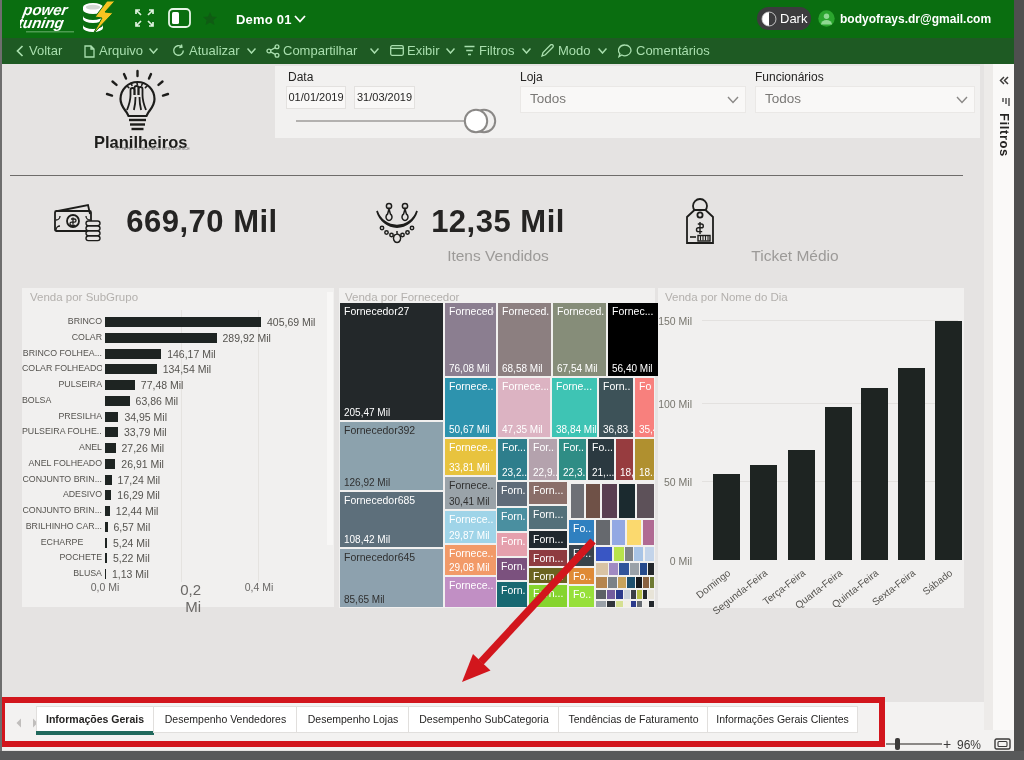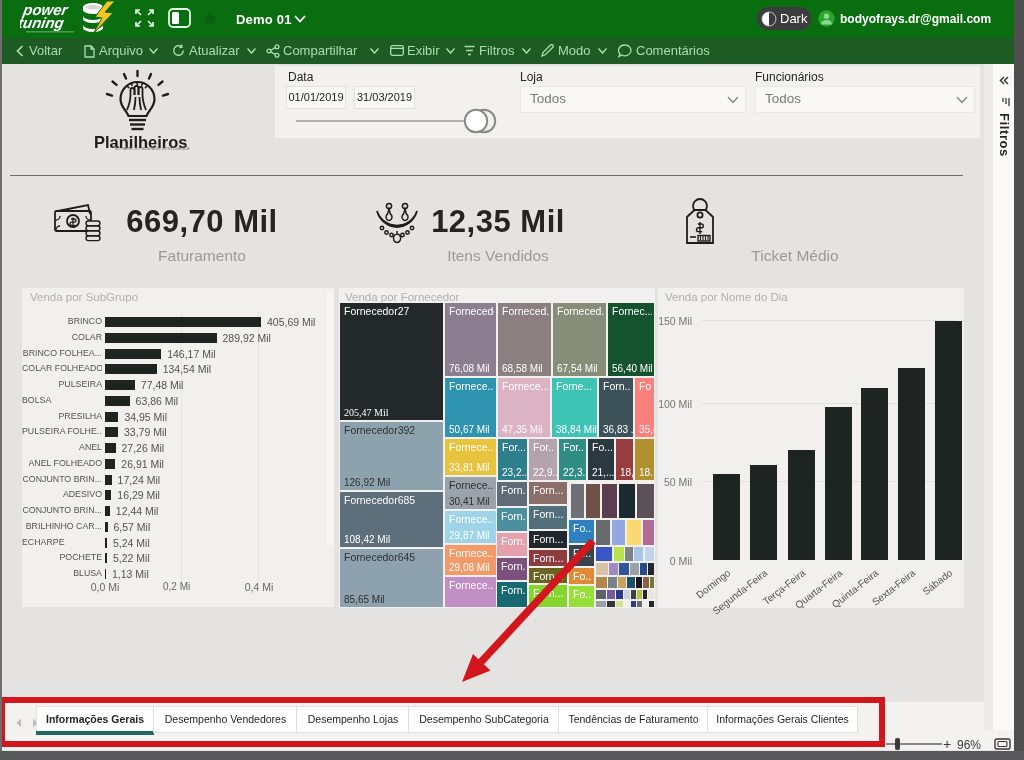--- a/index.html
+++ b/index.html
@@ -219,21 +219,20 @@
       <path d="M8 15 a4 4 0 0 1 -4 4 M34 15 a4 4 0 0 0 4 4 M8 25 a4 4 0 0 0 -4 4 M34 25 a4 4 0 0 1 4 4" stroke-width="1.3"></path>
     </g>
     <g stroke="#1d1d1b" stroke-width="1.4" fill="#e5e3e2">
       <rect x="34" y="20" width="14" height="4.6" rx="2.3"></rect>
       <rect x="34" y="25" width="14" height="4.6" rx="2.3"></rect>
       <rect x="34" y="30" width="14" height="4.6" rx="2.3"></rect>
       <rect x="34" y="35" width="14" height="4.6" rx="2.3"></rect>
     </g>
   </svg>
   <div class="abs" style="left:84px;top:25px;width:192px;text-align:center;font-size:31px;font-weight:bold;color:#252423;letter-spacing:0.5px;">669,70 Mil</div>
-  <div class="abs" style="left:84px;top:68px;width:192px;text-align:center;font-size:15.5px;color:#9c9a98;">Faturamento</div>
 
   <svg class="abs" style="left:350px;top:22px;" width="50" height="48" viewBox="0 0 50 48">
     <g stroke="#1d1d1b" stroke-width="1.8" fill="none">
       <path d="M5 10 a21 21 0 0 0 40 0 a21 23 0 0 1 -40 0 Z"></path>
     </g>
     <g stroke="#1d1d1b" stroke-width="1.5" fill="none">
       <circle cx="17" cy="5" r="2.6"></circle>
         <path d="M17 8 l-1.4 5 a3 3.4 0 1 0 2.8 0 Z"></path>
       <circle cx="33" cy="5" r="2.6"></circle>
         <path d="M33 8 l-1.4 5 a3 3.4 0 1 0 2.8 0 Z"></path>
@@ -303,41 +302,41 @@
       <div class="abs" style="left:95.6px;top:185.5px;font-size:10.5px;color:#55534f;white-space:nowrap;">17,24 Mil</div>
       <div class="abs" style="left:0;top:201.25px;width:80px;text-align:right;font-size:8.8px;color:#55534f;white-space:nowrap;overflow:hidden;">ADESIVO</div>
       <div class="abs" style="left:83px;top:202.25px;width:6.3px;height:10px;background:#1e2422;"></div>
       <div class="abs" style="left:95.3px;top:201.25px;font-size:10.5px;color:#55534f;white-space:nowrap;">16,29 Mil</div>
       <div class="abs" style="left:0;top:217px;width:80px;text-align:right;font-size:8.8px;color:#55534f;white-space:nowrap;overflow:hidden;">CONJUNTO BRIN...</div>
       <div class="abs" style="left:83px;top:218px;width:4.8px;height:10px;background:#1e2422;"></div>
       <div class="abs" style="left:93.8px;top:217px;font-size:10.5px;color:#55534f;white-space:nowrap;">12,44 Mil</div>
       <div class="abs" style="left:0;top:232.75px;width:80px;text-align:right;font-size:8.8px;color:#55534f;white-space:nowrap;overflow:hidden;">BRILHINHO CAR...</div>
       <div class="abs" style="left:83px;top:233.75px;width:2.5px;height:10px;background:#1e2422;"></div>
       <div class="abs" style="left:91.5px;top:232.75px;font-size:10.5px;color:#55534f;white-space:nowrap;">6,57 Mil</div>
-      <div class="abs" style="left:0;top:248.5px;width:80px;text-align:left;font-size:8.8px;color:#55534f;white-space:nowrap;overflow:hidden;">ECHARPE</div>
+      <div class="abs" style="left:0;top:248.5px;width:80px;text-align:center;font-size:8.8px;color:#55534f;white-space:nowrap;overflow:hidden;">ECHARPE</div>
       <div class="abs" style="left:83px;top:249.5px;width:2px;height:10px;background:#1e2422;"></div>
       <div class="abs" style="left:91px;top:248.5px;font-size:10.5px;color:#55534f;white-space:nowrap;">5,24 Mil</div>
       <div class="abs" style="left:0;top:264.25px;width:80px;text-align:right;font-size:8.8px;color:#55534f;white-space:nowrap;overflow:hidden;">POCHETE</div>
       <div class="abs" style="left:83px;top:265.25px;width:2px;height:10px;background:#1e2422;"></div>
       <div class="abs" style="left:91px;top:264.25px;font-size:10.5px;color:#55534f;white-space:nowrap;">5,22 Mil</div>
       <div class="abs" style="left:0;top:280px;width:80px;text-align:right;font-size:8.8px;color:#55534f;white-space:nowrap;overflow:hidden;">BLUSA</div>
       <div class="abs" style="left:83px;top:281px;width:1px;height:10px;background:#1e2422;"></div>
       <div class="abs" style="left:90px;top:280px;font-size:10.5px;color:#55534f;white-space:nowrap;">1,13 Mil</div>
     </div>
   <div class="abs" style="left:64px;top:293px;width:38px;text-align:center;font-size:10.5px;color:#6a6866;">0,0 Mi</div>
-  <div class="abs" style="left:141px;top:293px;width:38px;text-align:left;font-size:10px;color:#6a6866;">0,2 Mi</div>
+  <div class="abs" style="left:141px;top:293px;width:38px;text-align:right;font-size:15px;color:#6a6866;">0,2 Mi</div>
   <div class="abs" style="left:218px;top:293px;width:38px;text-align:center;font-size:10.5px;color:#6a6866;">0,4 Mi</div>
   <div class="abs" style="left:305px;top:4px;width:6px;height:253px;background:#f8f7f6;"></div>
 </div>
 <div class="abs" id="panel2" style="left:339px;top:288px;width:316px;height:320px;background:#f1f0ef;">
   <div class="abs" style="left:6px;top:3px;font-size:11.5px;color:#b3b0ad;">Venda por Fornecedor</div>
   <div id="treemap">
       <div class="abs" style="left:1px;top:15px;width:103px;height:117px;background:#23282a;overflow:hidden;">
         <div style="position:absolute;left:4px;top:2px;right:2px;font-size:10.5px;color:#ffffff;white-space:nowrap;overflow:hidden;">Fornecedor27</div>
-        <div style="position:absolute;left:4px;bottom:2px;font-size:10px;color:#ffffff;white-space:nowrap;font-family:Liberation Serif, serif;">205,47 Mil</div>
+        <div style="position:absolute;left:4px;bottom:2px;font-size:10px;color:#ffffff;white-space:nowrap;">205,47 Mil</div>
       </div>
       <div class="abs" style="left:1px;top:134px;width:103px;height:68px;background:#8ca2ad;overflow:hidden;">
         <div style="position:absolute;left:4px;top:2px;right:2px;font-size:10.5px;color:#303030;white-space:nowrap;overflow:hidden;">Fornecedor392</div>
         <div style="position:absolute;left:4px;bottom:2px;font-size:10px;color:#303030;white-space:nowrap;">126,92 Mil</div>
       </div>
       <div class="abs" style="left:1px;top:204px;width:103px;height:55px;background:#5d6f7b;overflow:hidden;">
         <div style="position:absolute;left:4px;top:2px;right:2px;font-size:10.5px;color:#ffffff;white-space:nowrap;overflow:hidden;">Fornecedor685</div>
         <div style="position:absolute;left:4px;bottom:2px;font-size:10px;color:#ffffff;white-space:nowrap;">108,42 Mil</div>
       </div>
       <div class="abs" style="left:1px;top:261px;width:103px;height:58px;background:#8da1ae;overflow:hidden;">
@@ -349,21 +348,21 @@
         <div style="position:absolute;left:4px;bottom:2px;font-size:10px;color:#ffffff;white-space:nowrap;">76,08 Mil</div>
       </div>
       <div class="abs" style="left:159px;top:15px;width:53px;height:73px;background:#8c7f80;overflow:hidden;">
         <div style="position:absolute;left:4px;top:2px;right:2px;font-size:10.5px;color:#ffffff;white-space:nowrap;overflow:hidden;">Forneced...</div>
         <div style="position:absolute;left:4px;bottom:2px;font-size:10px;color:#ffffff;white-space:nowrap;">68,58 Mil</div>
       </div>
       <div class="abs" style="left:214px;top:15px;width:53px;height:73px;background:#868d79;overflow:hidden;">
         <div style="position:absolute;left:4px;top:2px;right:2px;font-size:10.5px;color:#ffffff;white-space:nowrap;overflow:hidden;">Forneced...</div>
         <div style="position:absolute;left:4px;bottom:2px;font-size:10px;color:#ffffff;white-space:nowrap;">67,54 Mil</div>
       </div>
-      <div class="abs" style="left:269px;top:15px;width:46px;height:73px;background:#14532d;overflow:hidden;">
+      <div class="abs" style="left:269px;top:15px;width:46px;height:73px;background:#000000;overflow:hidden;padding-left:24px;">
         <div style="position:absolute;left:4px;top:2px;right:2px;font-size:10.5px;color:#ffffff;white-space:nowrap;overflow:hidden;">Fornec...</div>
         <div style="position:absolute;left:4px;bottom:2px;font-size:10px;color:#ffffff;white-space:nowrap;">56,40 Mil</div>
       </div>
       <div class="abs" style="left:106px;top:90px;width:51px;height:59px;background:#2d93ae;overflow:hidden;">
         <div style="position:absolute;left:4px;top:2px;right:2px;font-size:10.5px;color:#ffffff;white-space:nowrap;overflow:hidden;">Fornece...</div>
         <div style="position:absolute;left:4px;bottom:2px;font-size:10px;color:#ffffff;white-space:nowrap;">50,67 Mil</div>
       </div>
       <div class="abs" style="left:159px;top:90px;width:52px;height:59px;background:#dcb3c2;overflow:hidden;">
         <div style="position:absolute;left:4px;top:2px;right:2px;font-size:10.5px;color:#ffffff;white-space:nowrap;overflow:hidden;">Fornece...</div>
         <div style="position:absolute;left:4px;bottom:2px;font-size:10px;color:#ffffff;white-space:nowrap;">47,35 Mil</div>

